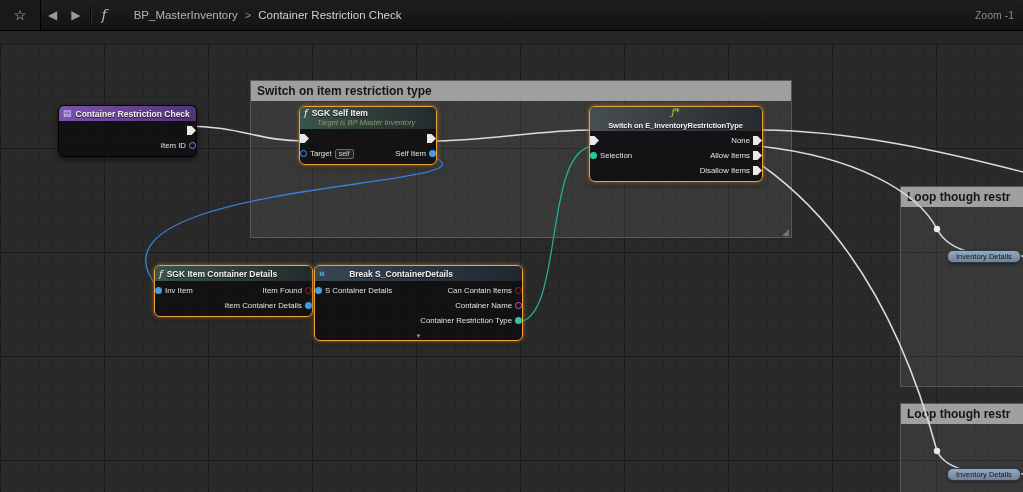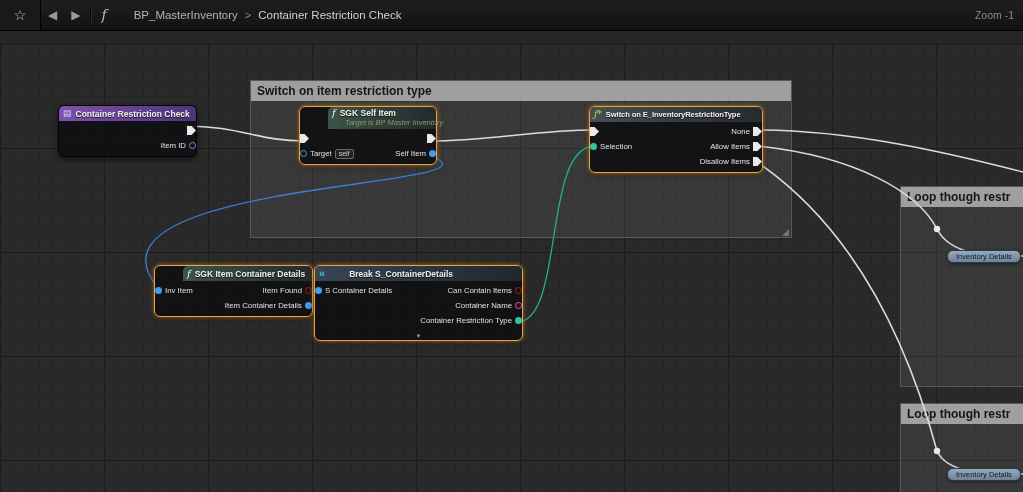--- a/index.html
+++ b/index.html
@@ -61,22 +61,22 @@
   .ntitle{font-size:8.5px;font-weight:bold;color:#f2f2f2;white-space:nowrap;text-shadow:0 1px 1px rgba(0,0,0,0.8);}
   .ntitle.tight{font-size:7.6px;letter-spacing:-0.1px;}
   .nsub{font-size:7.5px;font-style:italic;color:#8d9769;margin-left:13px;white-space:nowrap;}
   .nicon{font-size:9px;line-height:9px;}
   .icon-list::before{content:"▤";color:#d9c9f2;}
   .icon-ffunc::before{content:"f";font-style:italic;font-family:"DejaVu Serif",serif;color:#efefef;font-size:10px;}
   .icon-switch::before{content:"ƒ*";font-style:italic;font-family:"DejaVu Serif",serif;color:#a6de4a;font-size:9px;}
   .icon-breakstruct::before{content:"«";color:#43c4da;font-weight:bold;font-size:11px;line-height:8px;}
   .icon-collapse::before{content:"▼";color:#9a9a9a;font-size:6px;}
   .head-entry{background:linear-gradient(90deg,#7b54ae,#51337a);}
-  .head-func{background:linear-gradient(90deg,rgba(62,88,76,0.95),rgba(38,46,48,0.85));margin-left:28px;}
-  .head-switch{background:linear-gradient(90deg,rgba(74,82,86,0.95),rgba(40,46,50,0.85));}
+  .head-func{background:linear-gradient(90deg,rgba(62,88,76,0.95),rgba(38,46,48,0.85));}
+  .head-switch{background:linear-gradient(90deg,rgba(74,82,86,0.95),rgba(40,46,50,0.85));flex-direction:column;}
   .head-break{background:linear-gradient(90deg,rgba(58,72,88,0.95),rgba(36,42,50,0.85));gap:24px;}
   .nbody{padding:2px 0 3px 0;}
   .prow{display:flex;justify-content:space-between;align-items:center;height:15px;padding:0 4px;}
   .pg{display:flex;align-items:center;gap:3px;}
   .pg.in{margin-left:-4px;}
   .pg.out{margin-left:auto;margin-right:-4px;}
   .plabel{font-size:7.8px;color:#e2e2e2;white-space:nowrap;}
   .pin-exec{width:9px;height:9px;background:#e9e9e9;clip-path:polygon(0 0,50% 0,100% 50%,50% 100%,0 100%);}
   .pc{width:7px;height:7px;border-radius:50%;box-sizing:border-box;flex:none;}
   .fill-blue{background:#3f9ef0;}

